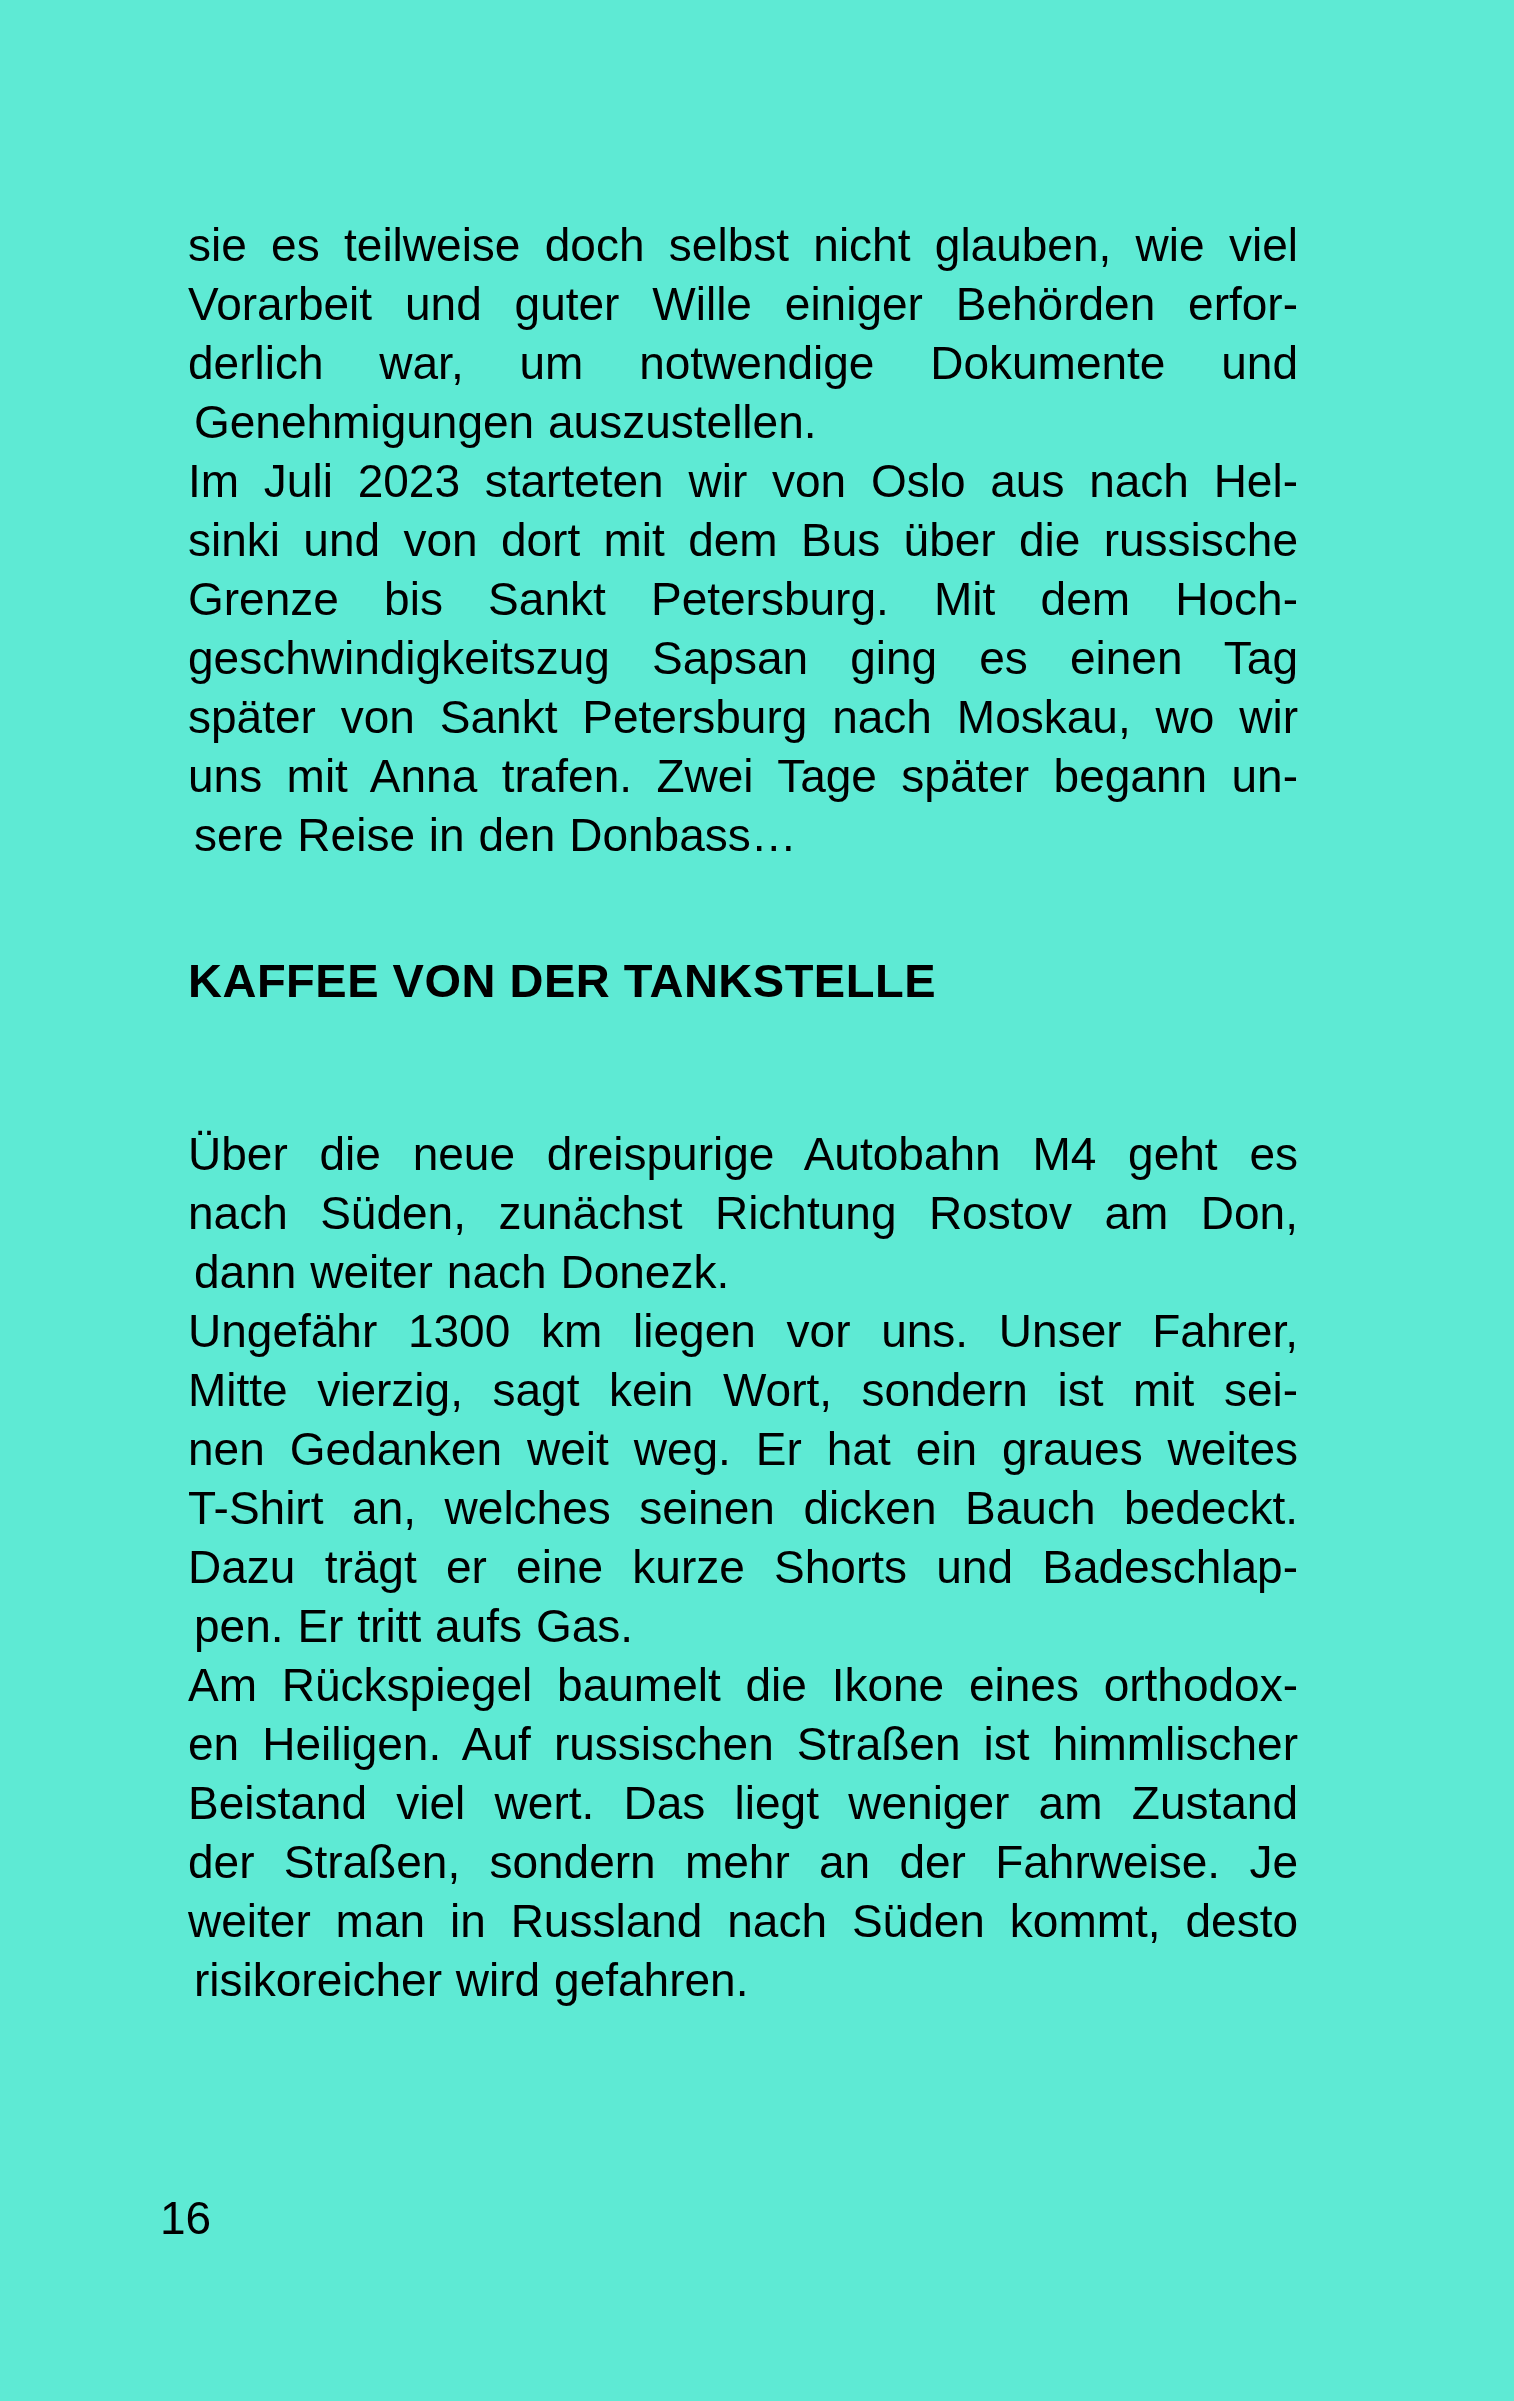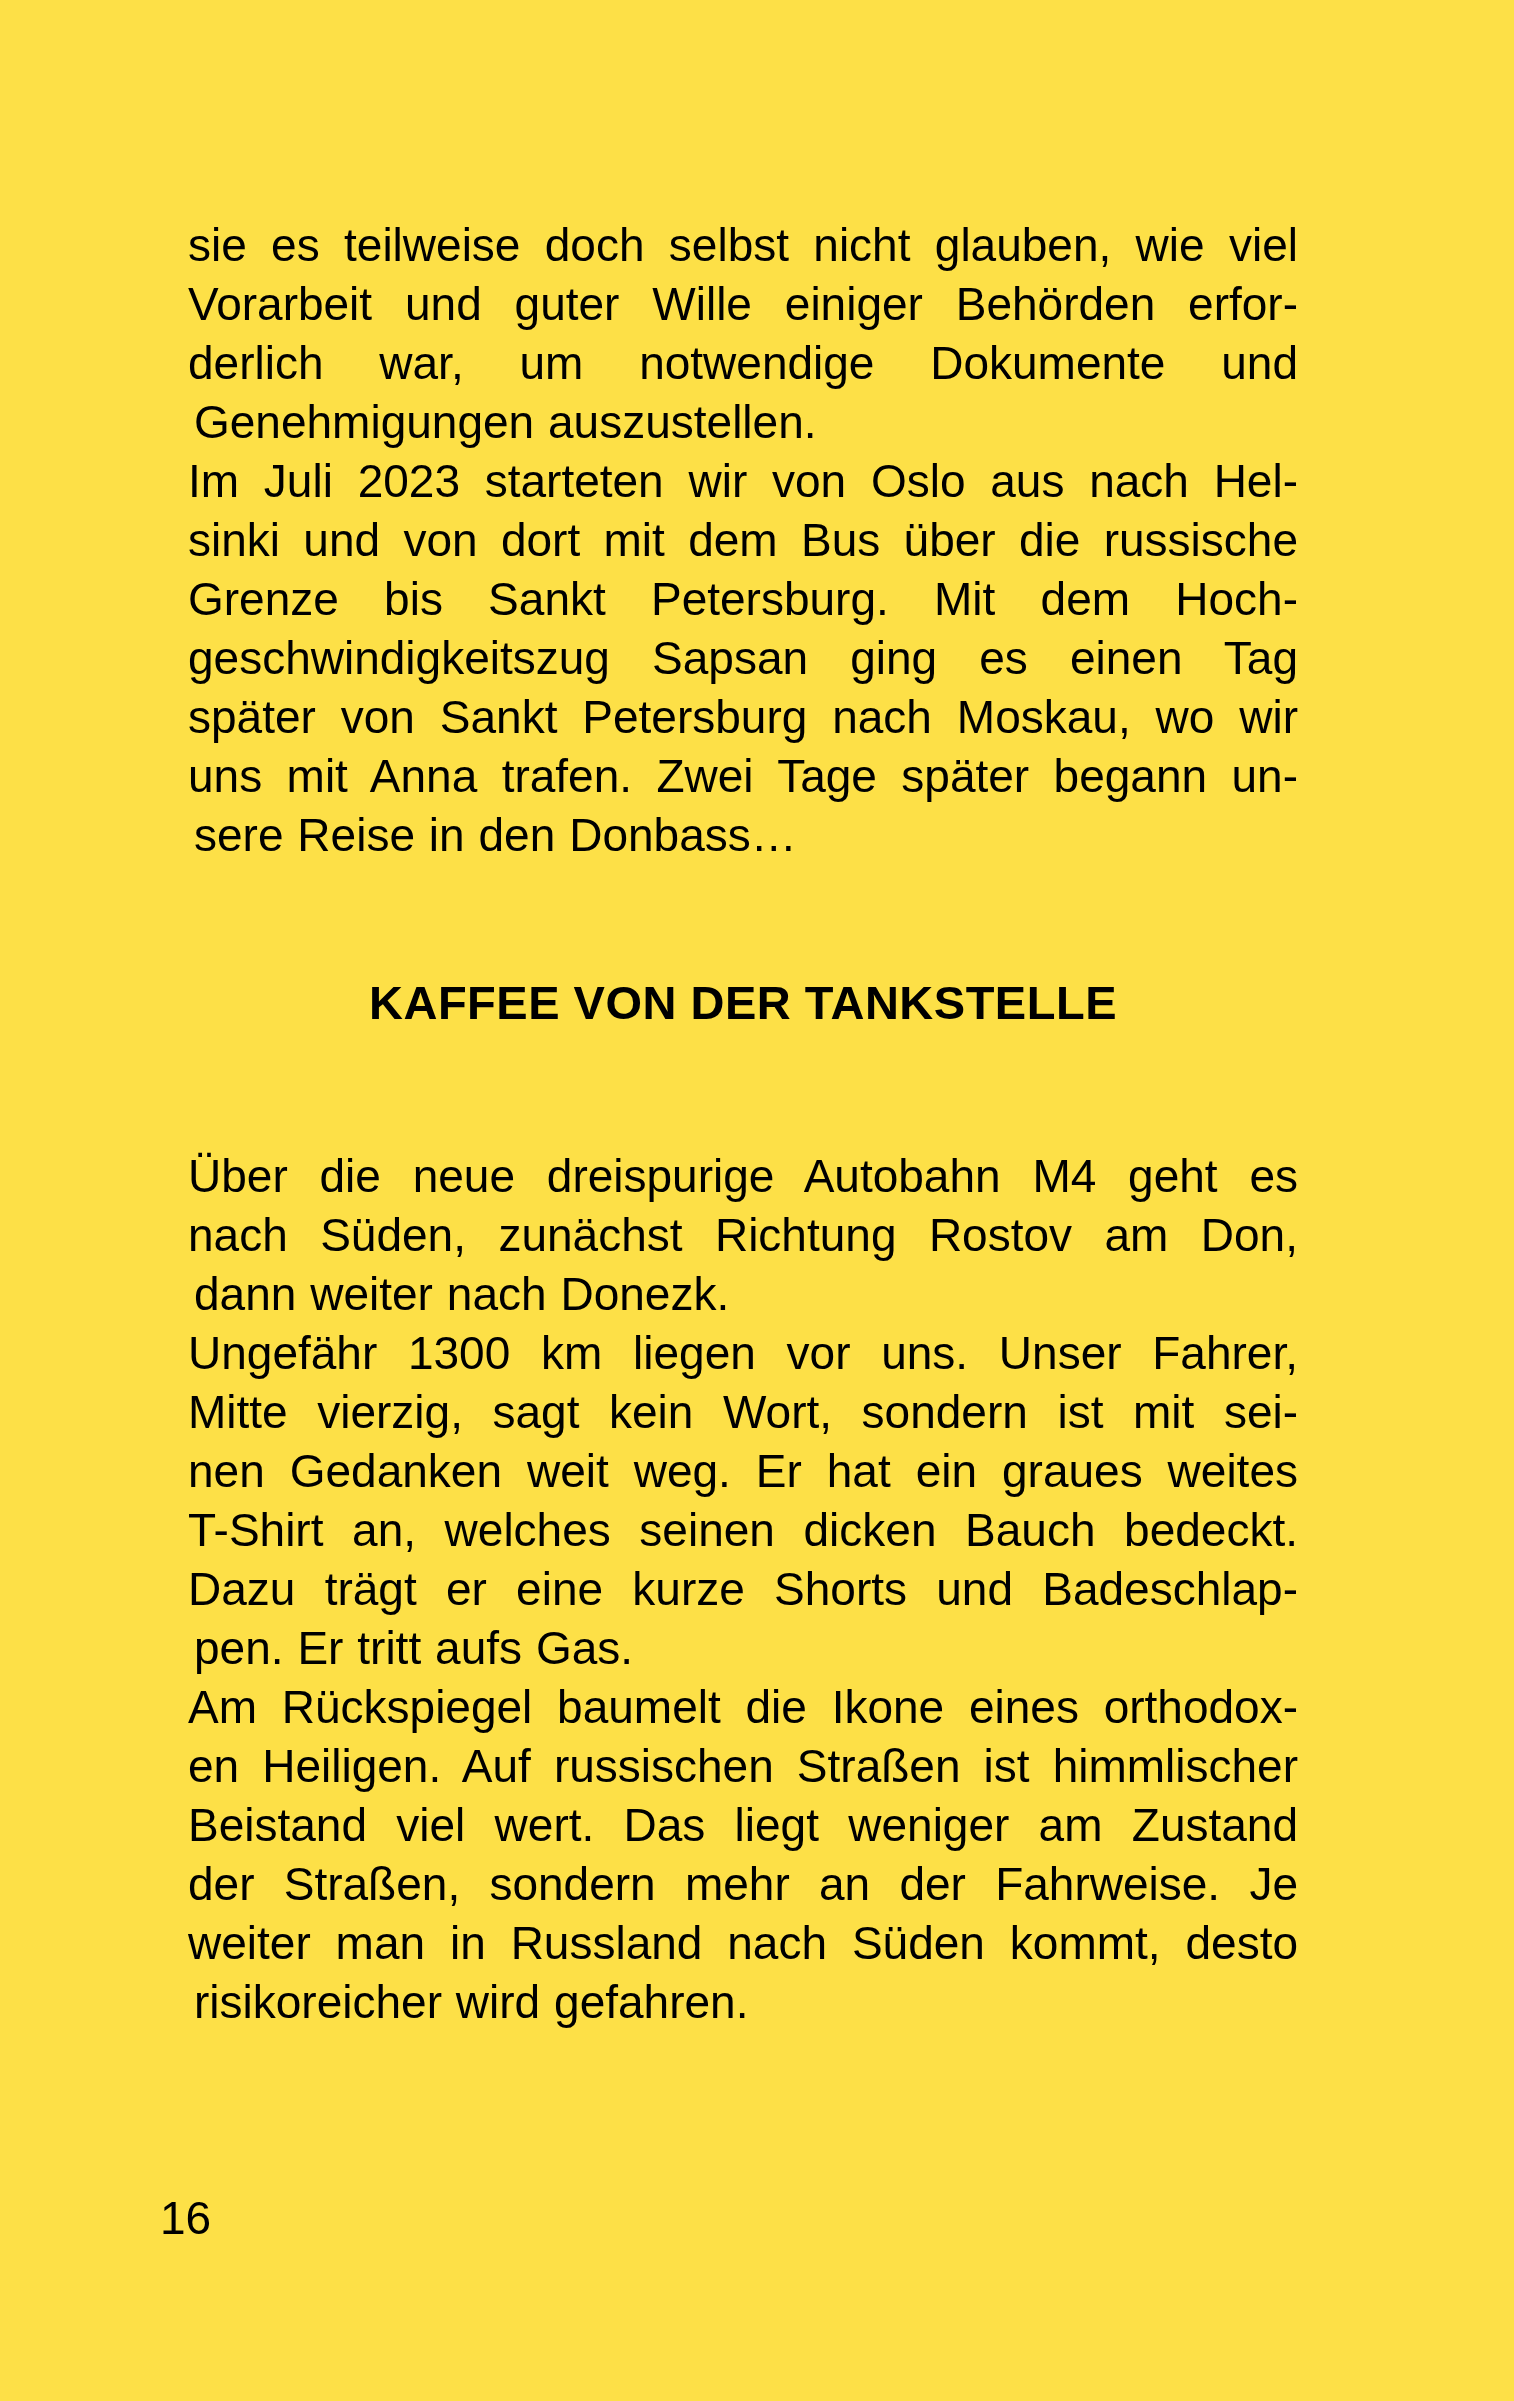--- a/index.html
+++ b/index.html
@@ -4,21 +4,21 @@
 <style>
   html, body {
     margin: 0;
     padding: 0;
     background: #ffffff;
   }
   .page {
     position: relative;
     width: 1515px;
     height: 2401px;
-    background: #fde047;
+    background: #5eead4;
     color: #000000;
     font-family: "Liberation Sans", sans-serif;
     overflow: hidden;
   }
   .text-col {
     position: absolute;
     left: 188px;
     top: 216px;
     width: 1110px;
   }
@@ -31,26 +31,26 @@
     line-height: 59px;
     text-align: justify;
     text-align-last: justify;
     word-spacing: 1.1px;
   }
   .line.para-last {
     text-align-last: left;
     margin-left: 6px;
   }
   .heading {
-    margin: 108px 0 115px 0;
+    margin: 86px 0 115px 0;
     font-size: 47px;
     line-height: 59px;
     font-weight: 700;
     letter-spacing: 0.5px;
-    text-align: center;
+    text-align: left;
   }
   .pagenum {
     position: absolute;
     left: 160px;
     top: 2189px;
     font-size: 46px;
     line-height: 59px;
     text-align: right;
   }
 </style>

